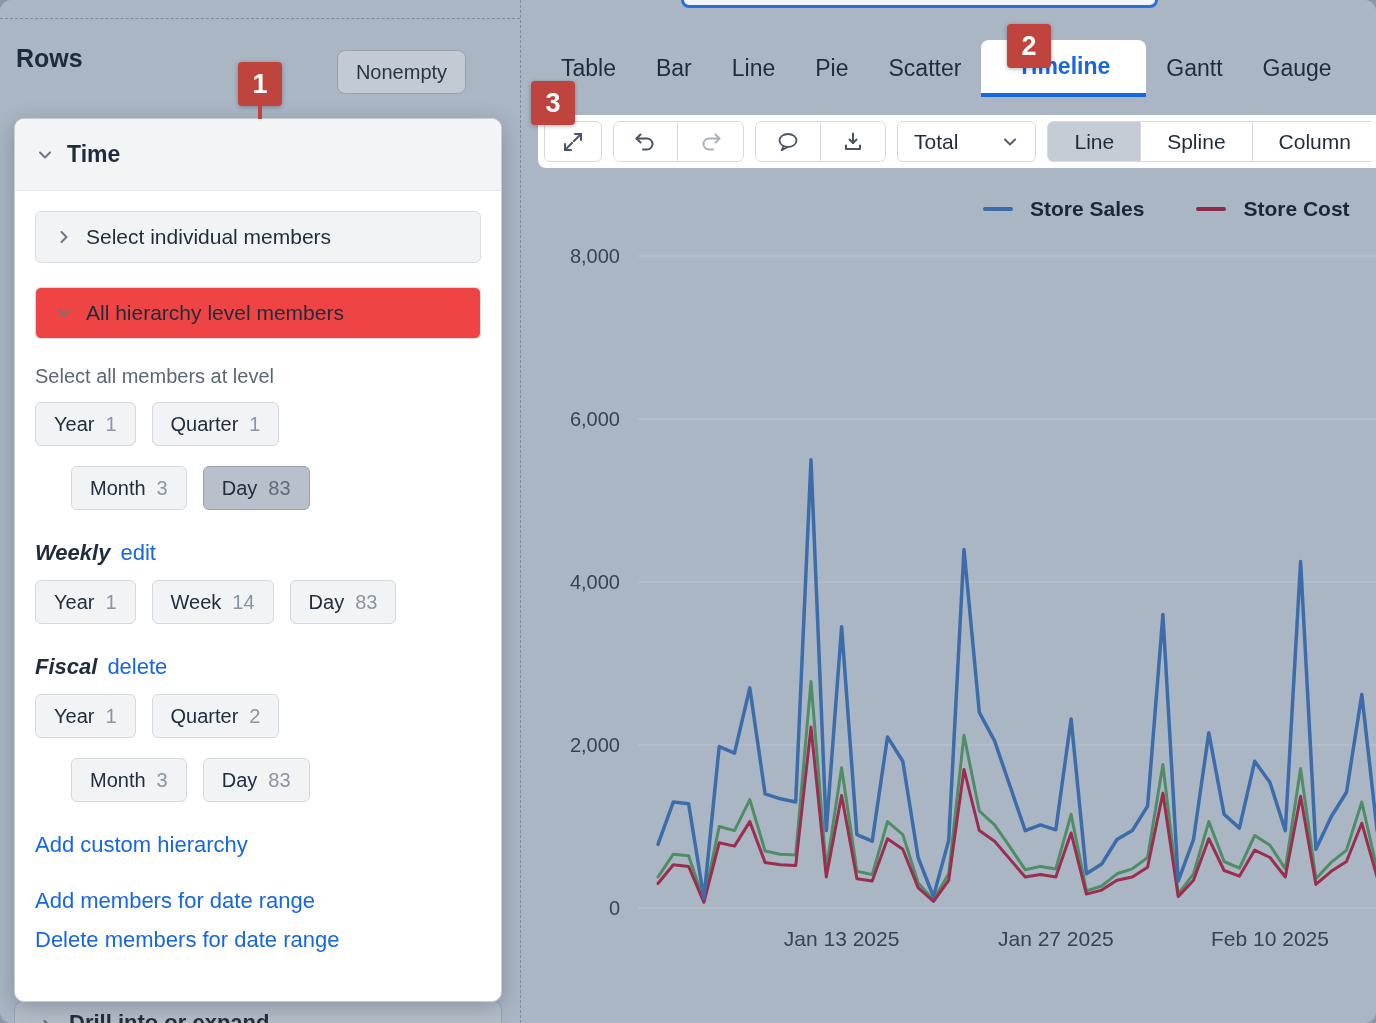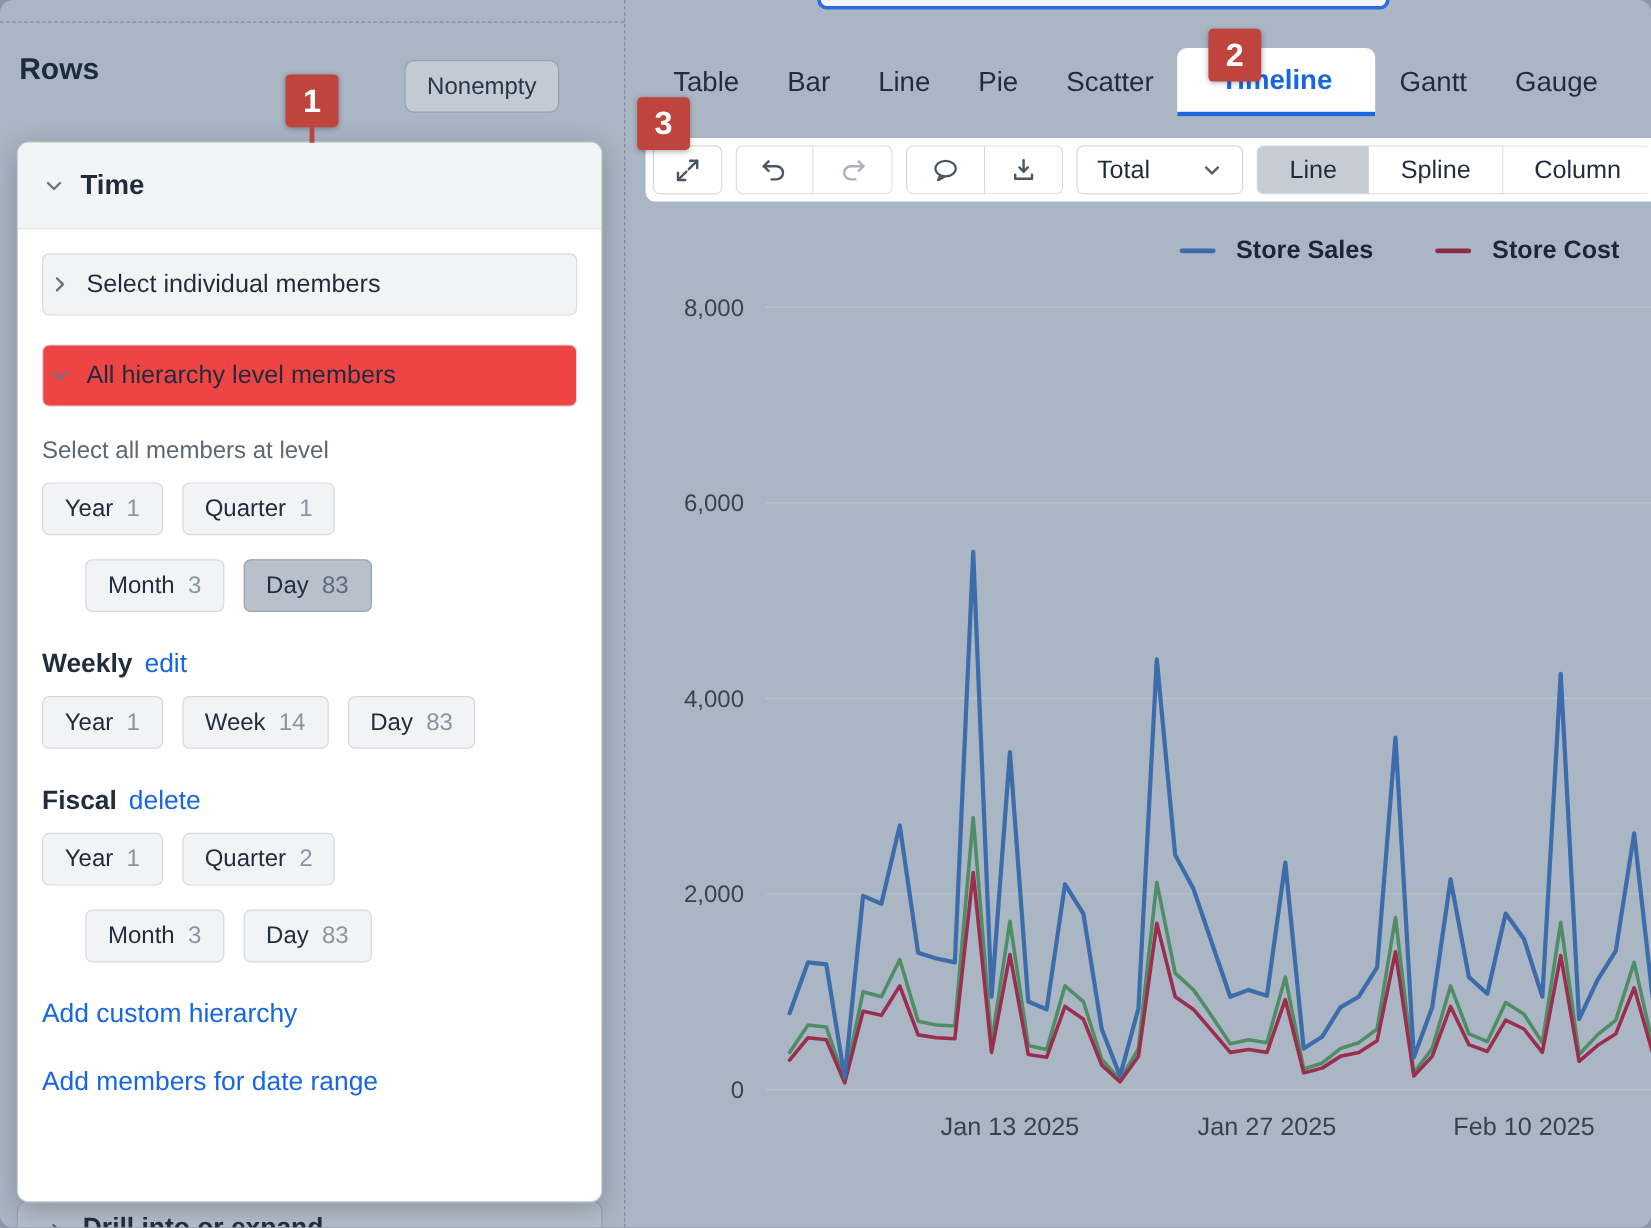--- a/index.html
+++ b/index.html
@@ -40,38 +40,38 @@
     box-shadow:0 6px 22px rgba(15,25,40,.25); overflow:hidden;
   }
   .popup-header {
     height:72px; background:#f3f4f6; border-bottom:1px solid #e3e6ea;
     display:flex; align-items:center; gap:14px; padding:0 22px;
     font-size:23px; font-weight:600; color:#1f2c3c; cursor:pointer;
   }
   .popup-body { padding:0 20px; }
   .section-box {
     height:52px; background:#f2f3f5; border:1px solid #d9dcе0; border:1px solid #d9dce0;
-    border-radius:6px; display:flex; align-items:center; gap:14px; padding:0 6px;
+    border-radius:6px; display:flex; align-items:center; gap:14px; padding:0 20px;
     font-size:21px; color:#1f2c3c; cursor:pointer;
   }
   .sec-collapsed { margin-top:20px; }
   .sec-expanded  { margin-top:24px; background:#ef4444; }
   .hint { margin-top:26px; font-size:20px; color:#5b6775; }
   .chip-row { display:flex; gap:16px; }
   .cr-1 { margin-top:14px; } .cr-2 { margin-top:20px;padding-left:36px; }
   .chip {
     display:inline-flex; align-items:center; gap:11px; height:44px; padding:0 18px;
     background:#f2f3f5; border:1px solid #d5d9dd; border-radius:6px;
     font-size:20px; color:#202e3e; font-family:inherit; cursor:pointer; font-weight:500;
   }
   .chip .cnt { color:#8a95a2; font-weight:400; }
   .chip.selected { background:#b8c1cb; border-color:#98a3b0; }
   .chip.selected .cnt { color:#5f6b79; }
   .hier-row { margin-top:30px; display:flex; align-items:baseline; gap:10px; }
-  .hier-title { font-size:22px; font-weight:700; color:#1f2c3c; }
+  .hier-title { font-size:22px; font-weight:700; color:#1f2c3c;font-style:italic; }
   .link { font-size:22px; color:#1766e2; text-decoration:none; cursor:pointer; display:inline-block; }
   .link-block { display:block; }
   .lk-custom { margin-top:30px; }
   .lk-add    { margin-top:30px; }
   .lk-del    { margin-top:13px; }
 
   .drill-section {
     position:absolute; left:14px; top:1000px; width:488px; height:70px; z-index:5;
     background:#b5bfca; border:1px solid #98a3b1; border-radius:10px 10px 0 0;
     display:flex; align-items:flex-start; gap:14px; padding:9px 24px 0 24px;
@@ -226,20 +226,21 @@
           <span class="cnt">3</span>
         </button>
         <button class="chip">
           <span>Day</span>
           <span class="cnt">83</span>
         </button>
       </div>
 
       <a class="link link-block lk-custom">Add custom hierarchy</a>
       <a class="link link-block lk-add">Add members for date range</a>
+      <a class="link link-block lk-del">Delete members for date range</a>
     </div>
   </div>
 
   <div class="drill-section">
     <svg class="icon" style="margin-top:8px" width="16" height="16" viewBox="0 0 16 16">
         <path d="M5.5 3l5 5-5 5" fill="none" stroke="#5c6876" stroke-width="2" stroke-linecap="round" stroke-linejoin="round"></path>
       </svg>
     <span>Drill into or expand</span>
   </div>
 

